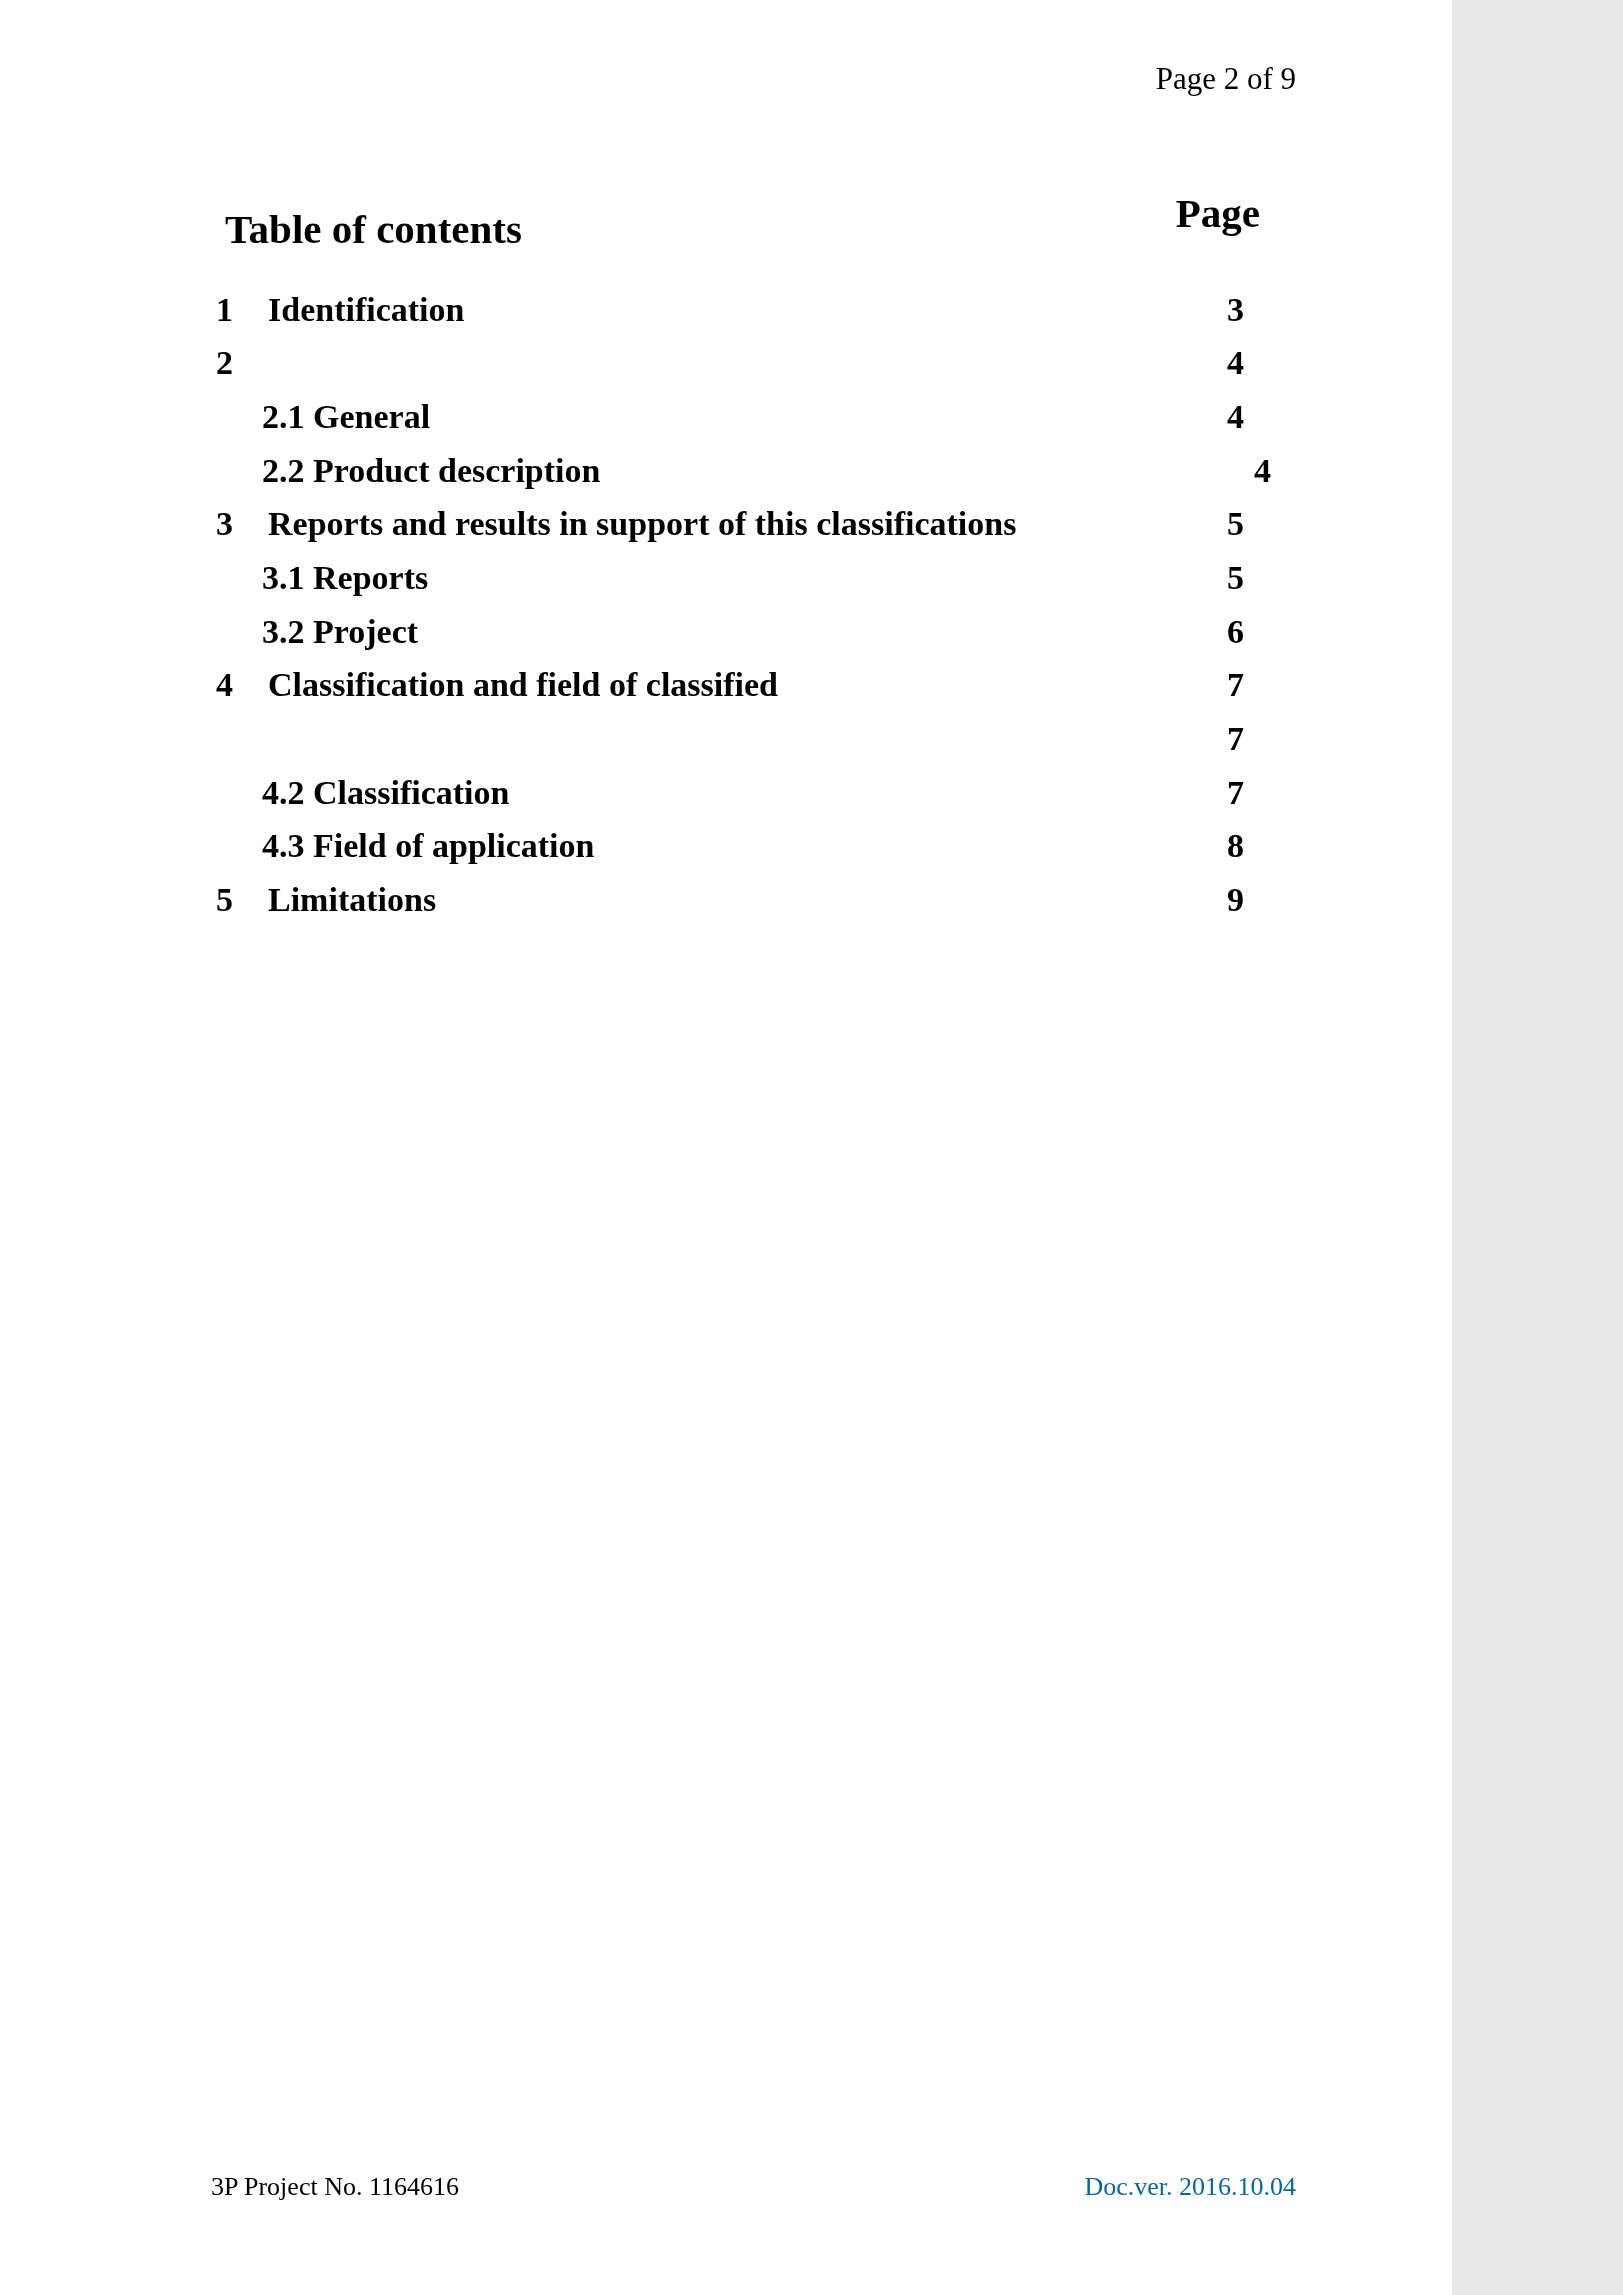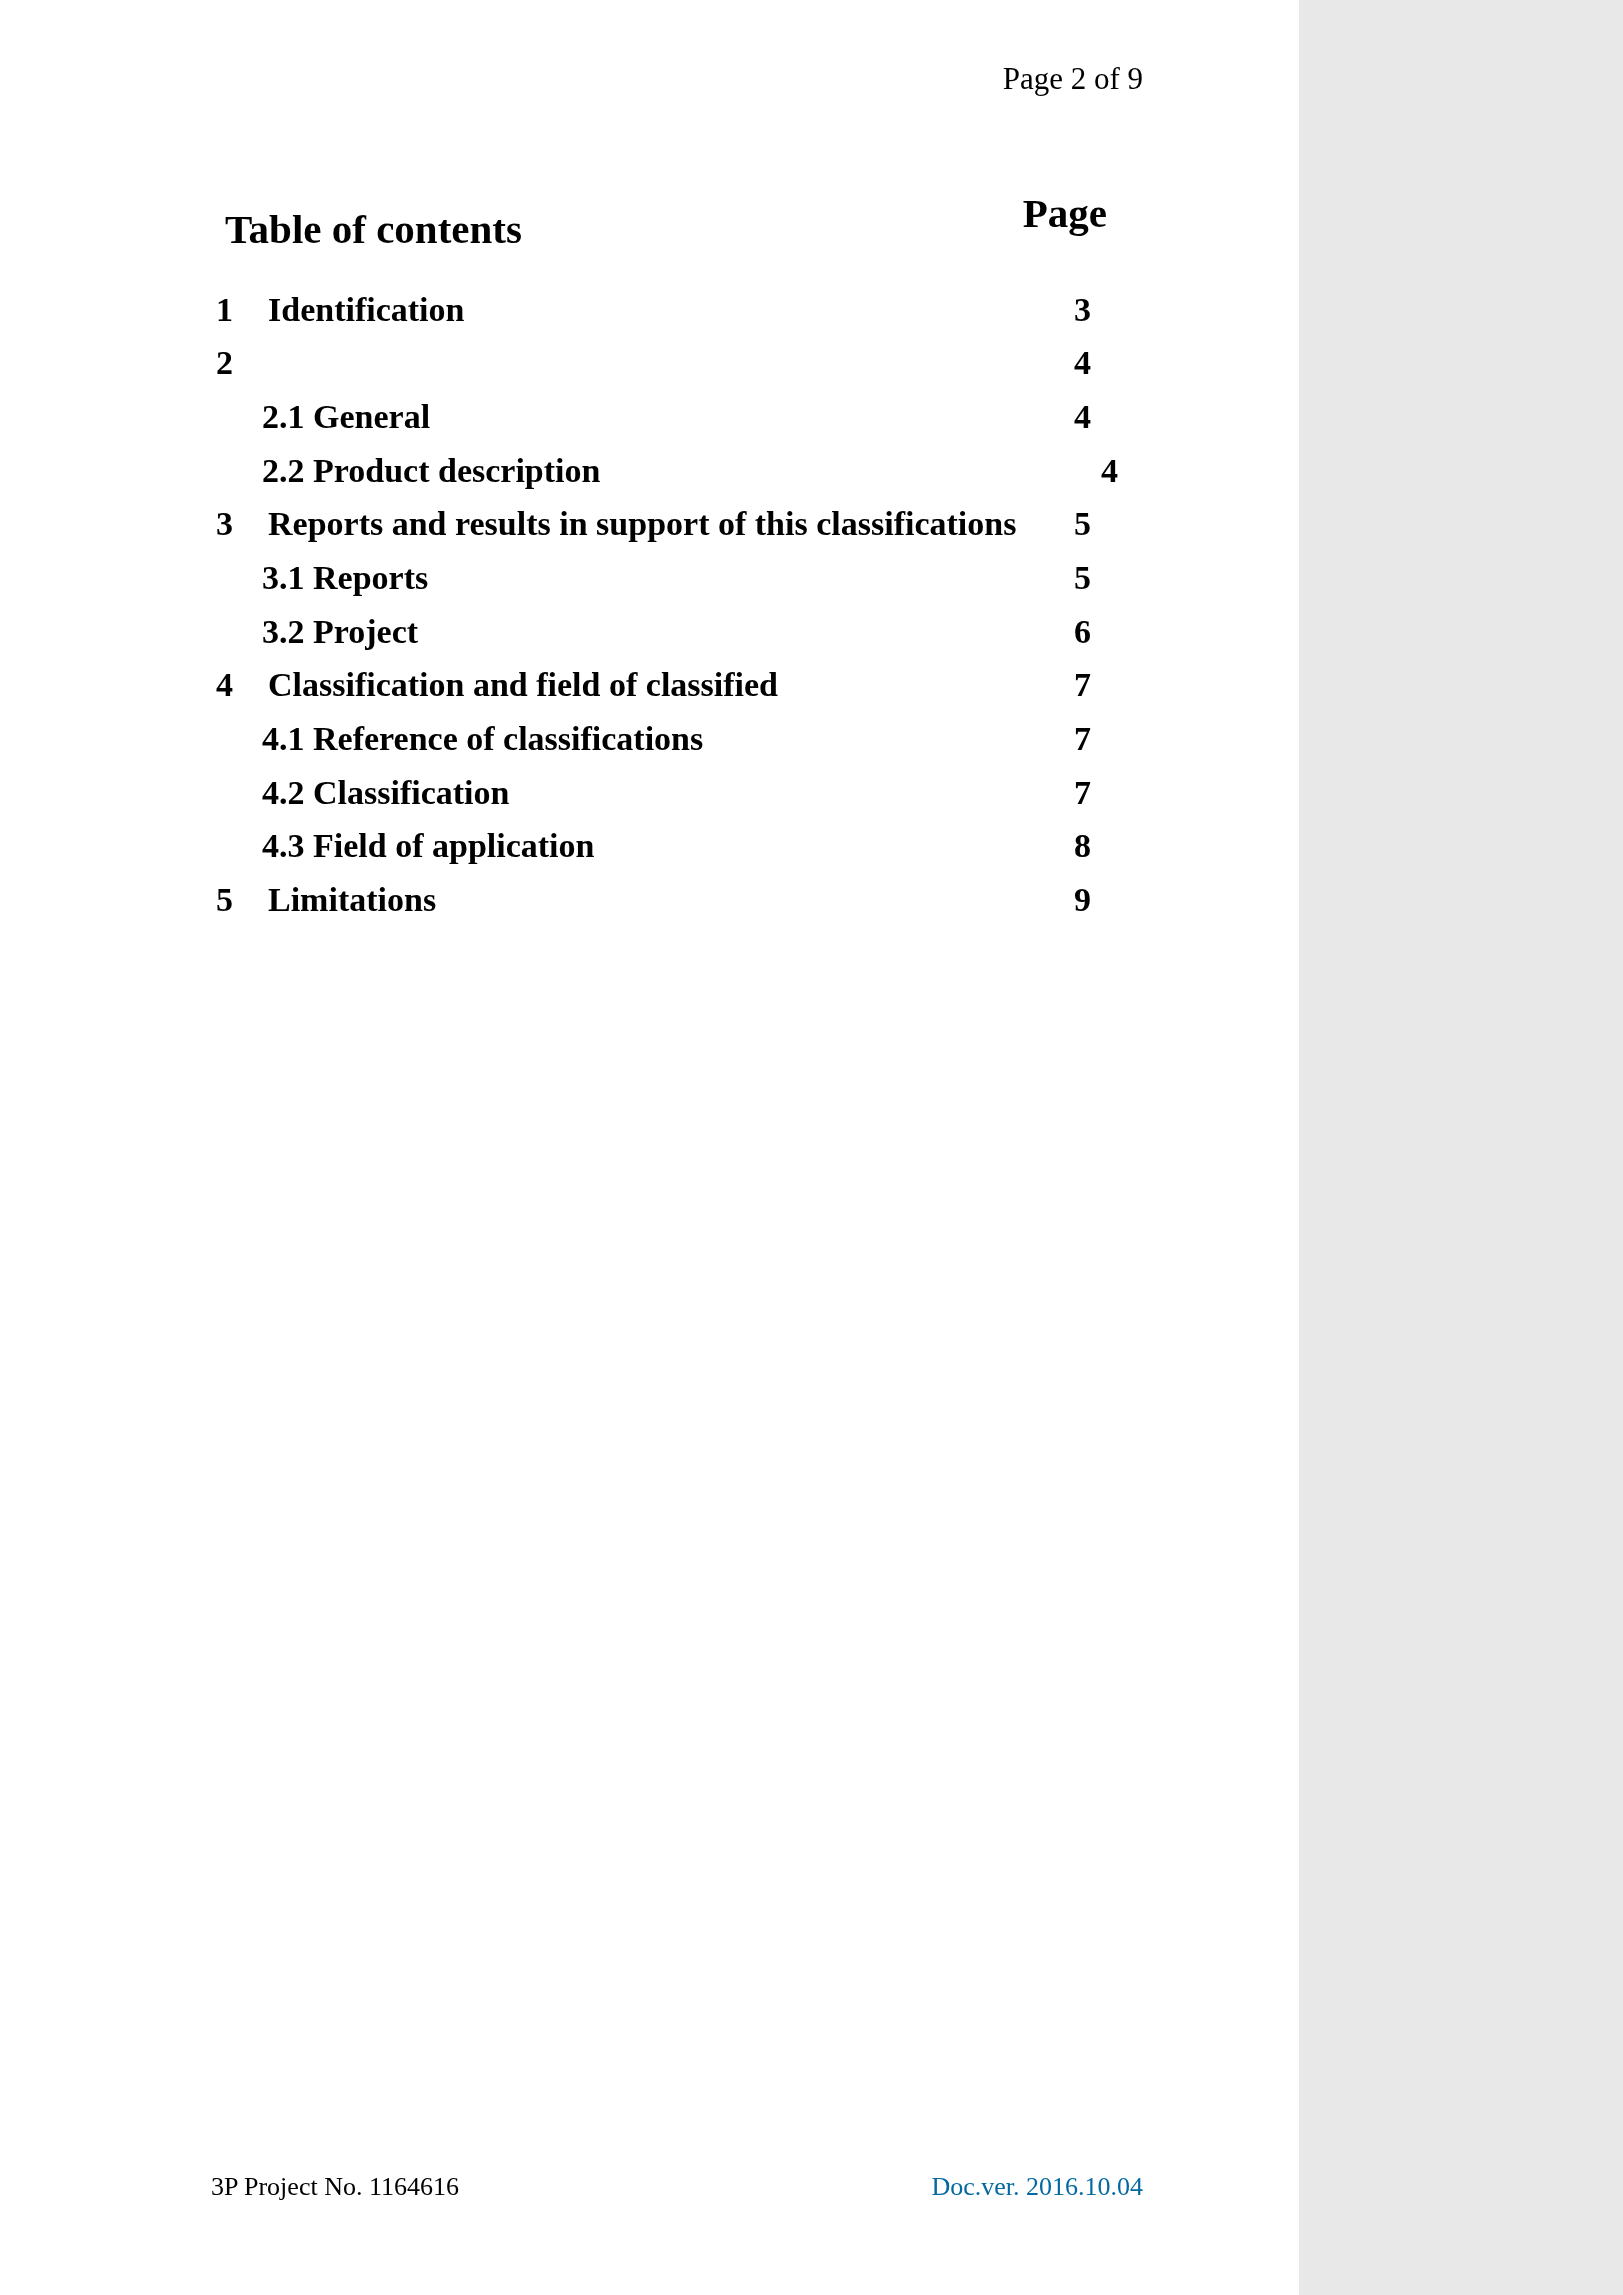--- a/index.html
+++ b/index.html
@@ -1,18 +1,18 @@
 <!DOCTYPE html>
 <html style="font-size:10.5px"><head>
 <meta charset="utf-8">
 <style>
   html,body{margin:0;padding:0;background:#e8e8e8;}
   .page{
     position:relative;
-    width:1299px;height:2295px;
+    width:1452px;height:2295px;
     background:#ffffff;
     font-family:"Liberation Serif", serif;
     color:#000;
     overflow:hidden;
   }
   .page-indicator{
     position:absolute;
     top:60px;right:156px;
     font-size:31px;line-height:1.2;
     font-weight:400;
@@ -94,21 +94,20 @@
       <div class="toc-row" style="top: 605px;">
         <span class="toc-sub"><span>3.2</span> <span>Project</span></span>
         <span class="toc-page">6</span>
       </div>
       <div class="toc-row" style="top: 658px;">
         <span class="toc-num">4</span>
         <span class="toc-label-l1">Classification and field of classified</span>
         <span class="toc-page">7</span>
       </div>
       <div class="toc-row" style="top: 712px;">
-        <span class="toc-sub"><span>4.1</span> <span>Reference of classifications</span></span>
         <span class="toc-page">7</span>
       </div>
       <div class="toc-row" style="top: 766px;">
         <span class="toc-sub"><span>4.2</span> <span>Classification</span></span>
         <span class="toc-page">7</span>
       </div>
       <div class="toc-row" style="top: 819px;">
         <span class="toc-sub"><span>4.3</span> <span>Field of application</span></span>
         <span class="toc-page">8</span>
       </div>

